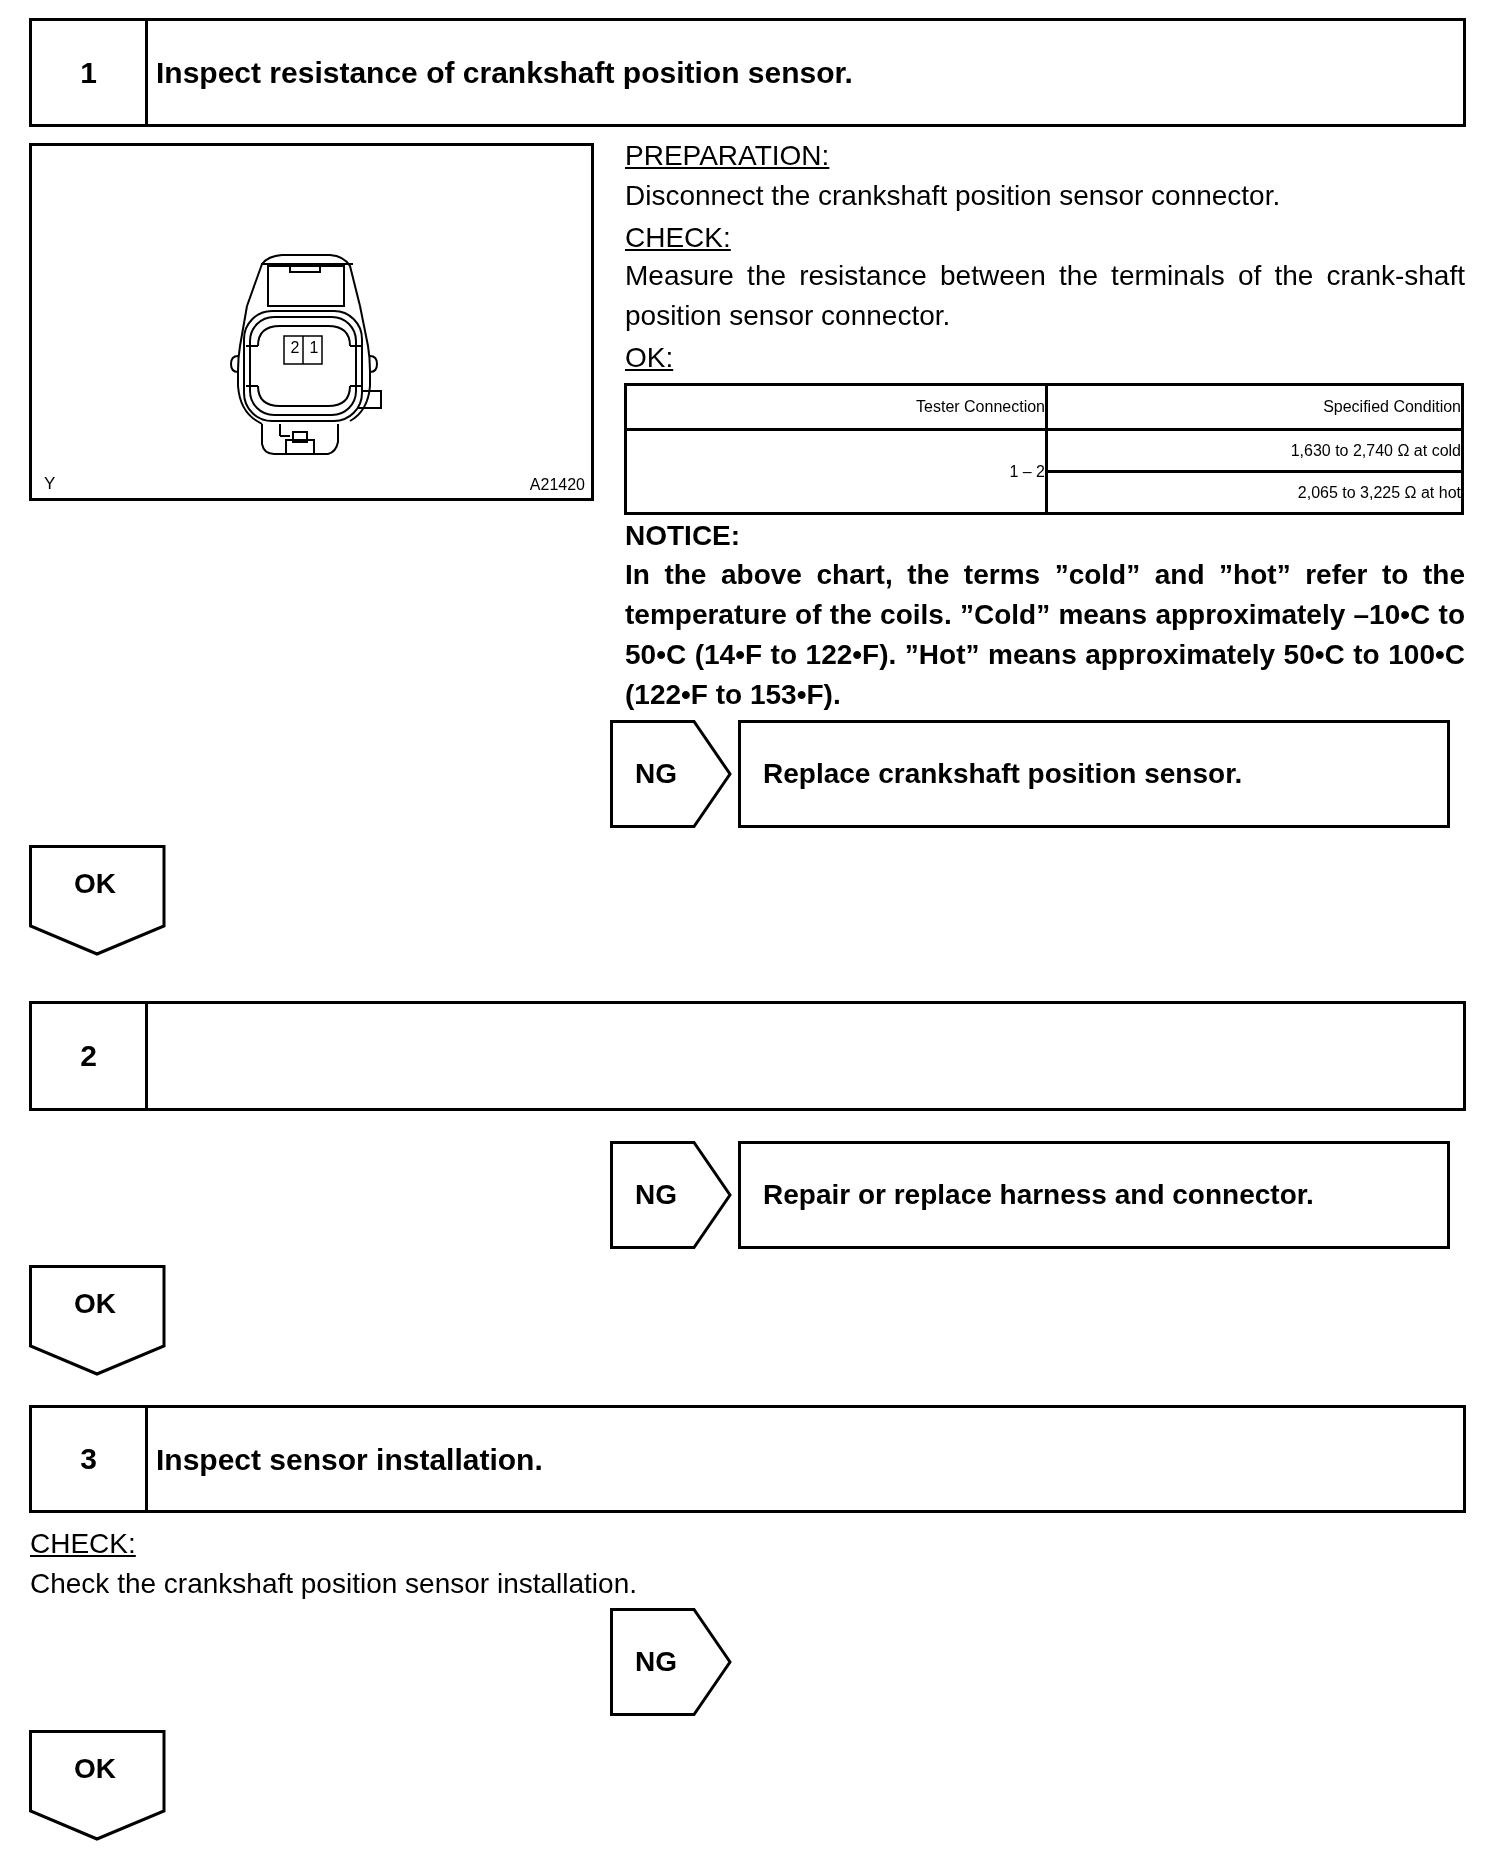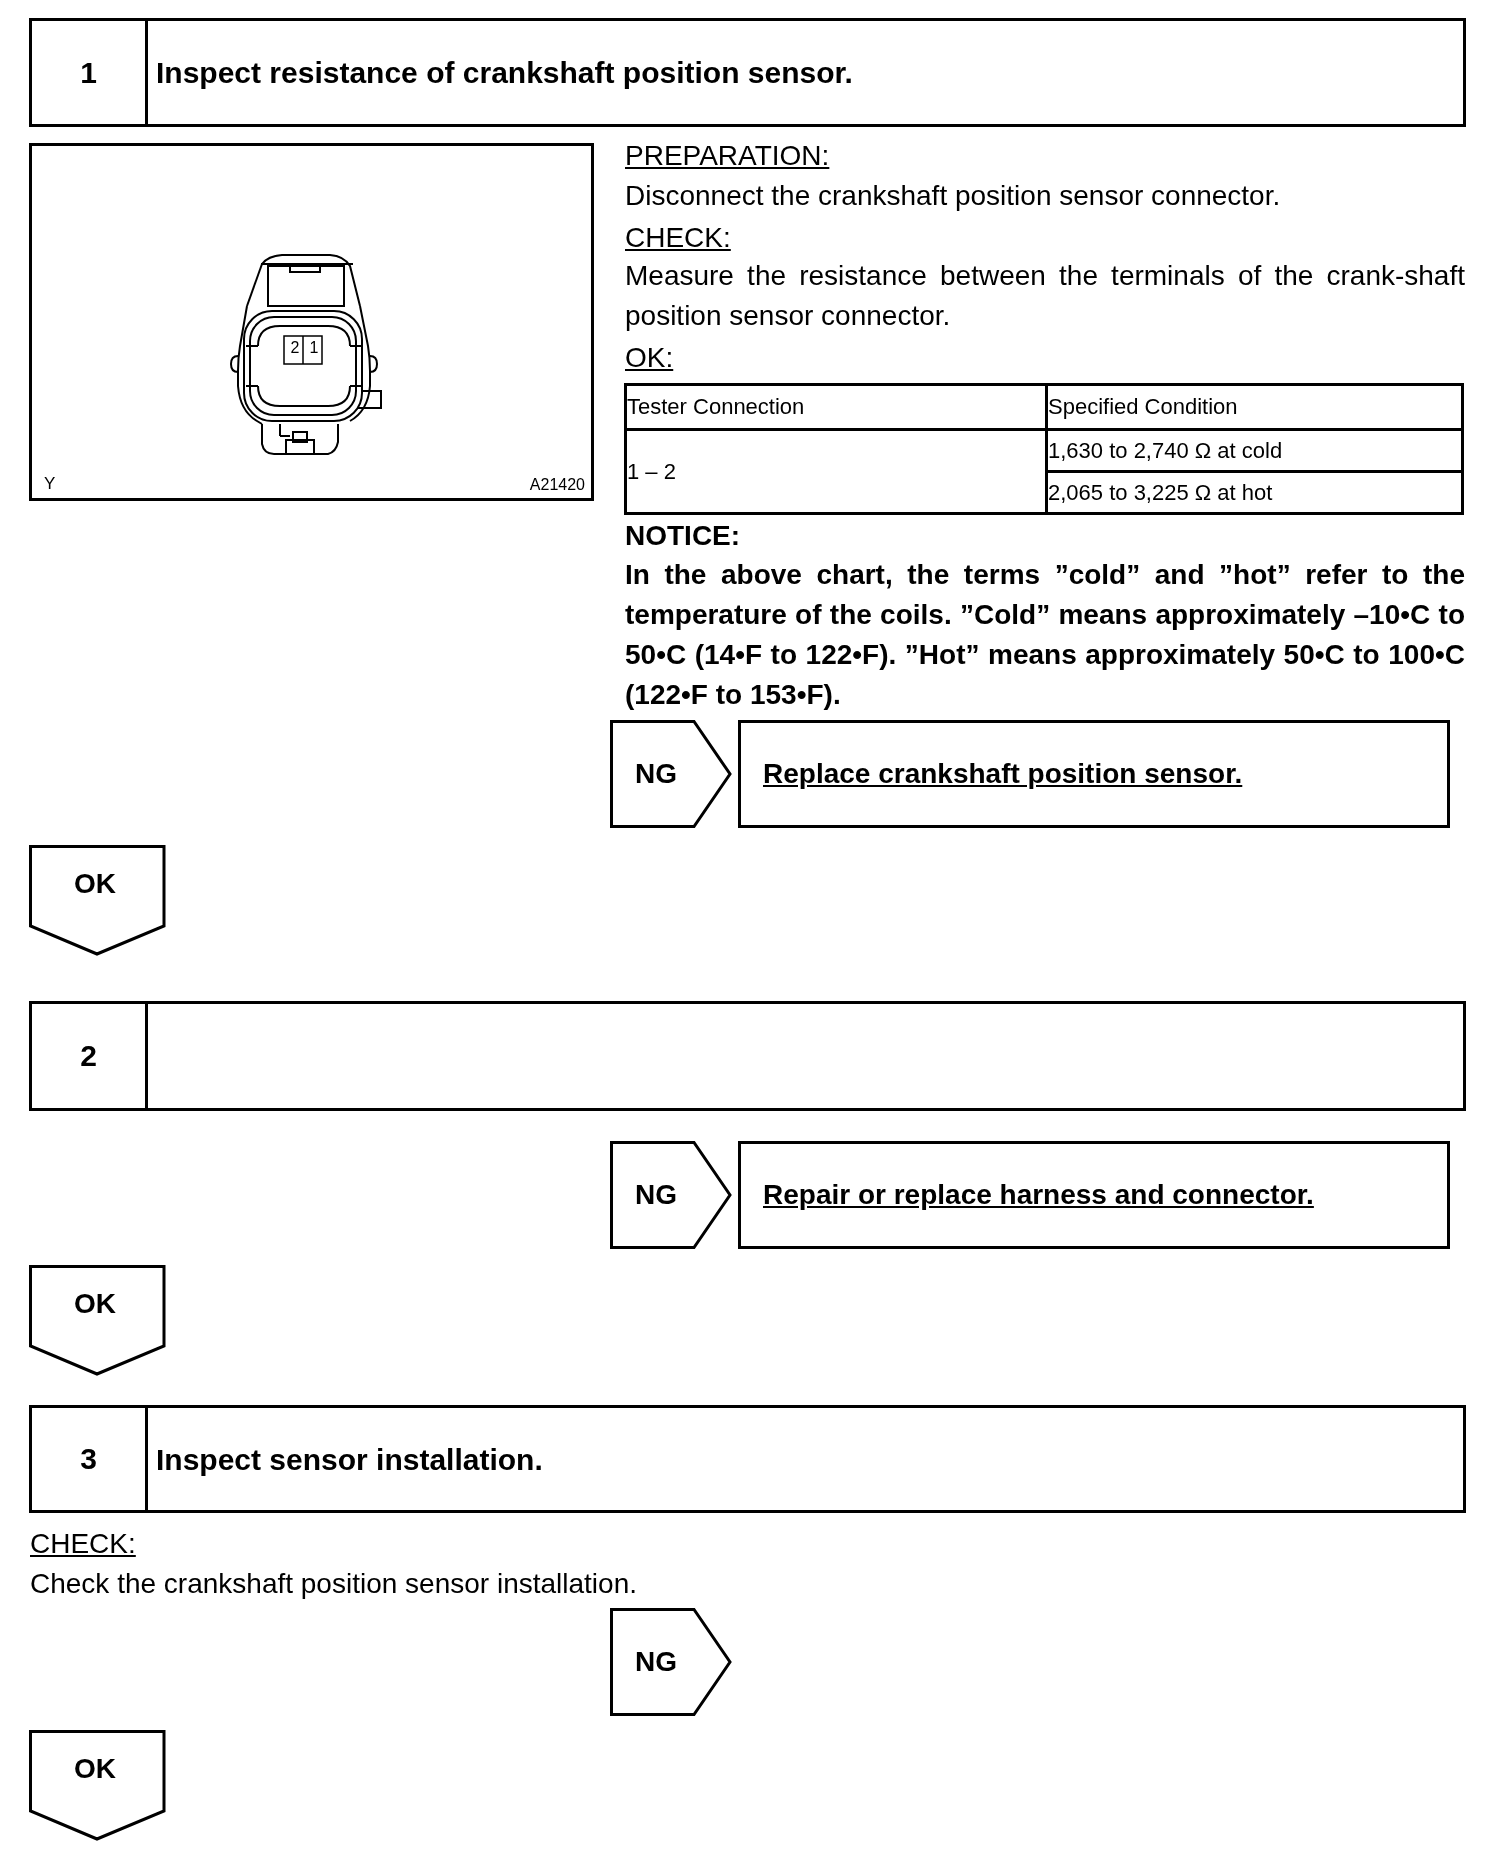--- a/index.html
+++ b/index.html
@@ -22,30 +22,30 @@
 
     
     .heading-u { font-weight: normal; text-decoration: underline; font-size: 28px; }
     .body-text { font-size: 28px; line-height: 40px; }
     .justify { text-align: justify; text-align-last: left; }
     .notice-h { font-weight: bold; font-size: 28px; }
     .notice-body { font-weight: bold; font-size: 28px; line-height: 40px; text-align: justify; }
 
     
     table.spec { position: absolute; left: 624px; top: 383px; width: 840px; border-collapse: collapse; }
-    table.spec td { border: 3px solid #000; text-align: left; font-size: 22px; padding: 0; }
+    table.spec td { border: 3px solid #000; text-align: right; font-size: 16px; padding: 0; }
 
     
     .ng-wrap { position: absolute; left: 610px; width: 842px; height: 108px; }
     .ng-svg { position: absolute; left: 0; top: 0; }
     .ng-label { position: absolute; left: 0; width: 92px; top: 0; height: 108px; display: flex;
                 align-items: center; justify-content: center; font-weight: bold; font-size: 28px; }
     .ng-result { position: absolute; left: 128px; top: 0; width: 712px; height: 108px;
                  border: 3px solid #000; box-sizing: border-box; display: flex; align-items: center;
-                 padding-left: 22px; font-weight: bold; font-size: 28px; text-decoration: underline; }
+                 padding-left: 22px; font-weight: bold; font-size: 28px; }
 
     
     .ok-wrap { position: absolute; left: 29px; width: 138px; height: 112px; }
     .ok-label { position: absolute; left: 0; top: 0; width: 132px; height: 78px; display: flex;
                 align-items: center; justify-content: center; font-weight: bold; font-size: 28px; }
   </style>
 </head>
 <body>
 
 <div class="step-box" style="top:18px;height:109px;">

